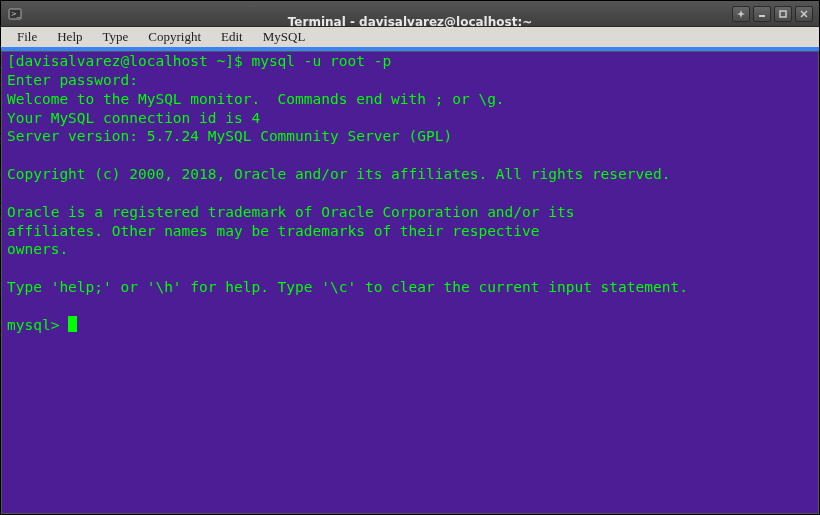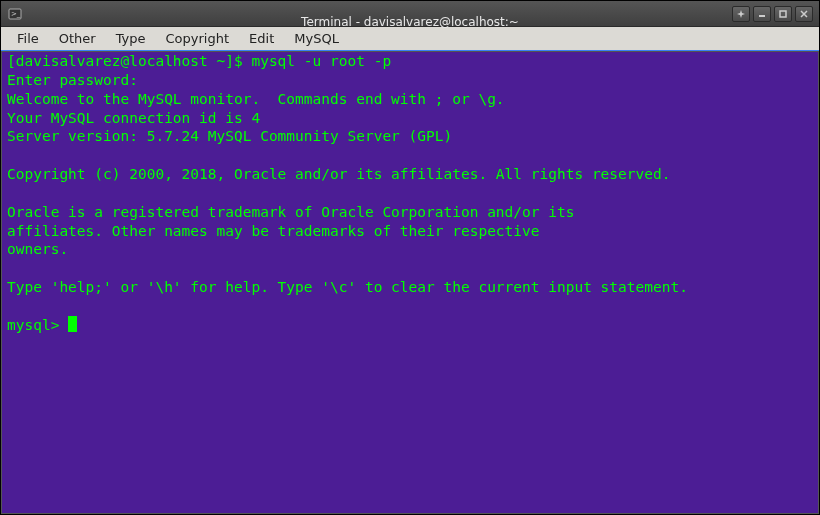--- a/index.html
+++ b/index.html
@@ -29,21 +29,21 @@
       display: inline-flex;
       align-items: center;
       justify-content: center;
       color: #ccc;
       font-size: 13px;
     }
     .titlebar-title {
       position: absolute;
       left: 50%;
       transform: translateX(-50%);
-      font-weight: normal;
+      font-weight: bold;
       color: #e8e8e8;
       margin-top: 16px;
     }
     .window-controls {
       margin-left: auto;
       display: flex;
       gap: 0;
     }
     .window-btn {
       width: 18px;
@@ -60,22 +60,23 @@
       cursor: pointer;
     }
     .menubar {
       height: 24px;
       background: #dcdad5;
       display: flex;
       align-items: center;
       padding: 0 6px;
       font-size: 13px;
       color: #222;
-      border-bottom: 1px solid #3b82f6;
+      border-bottom: 4px solid #3b82f6;
       gap: 0;
+      font-family: Liberation Serif, serif;
     }
     .menu-item {
       padding: 3px 10px;
       cursor: pointer;
     }
     .terminal-body {
       background: #4c1d95;
       height: calc(515px - 26px - 24px - 2px);
       padding: 0 5px;
       overflow: hidden;
@@ -128,21 +129,21 @@
     <div class="window-btn">
       <svg width="8" height="8" viewBox="0 0 8 8">
           <path d="M1 1 L7 7 M7 1 L1 7" stroke="#ccc" stroke-width="1.5"></path>
         </svg>
     </div>
   </div>
 </div>
 
 <div class="menubar">
   <div class="menu-item">File</div>
-  <div class="menu-item">Other</div>
+  <div class="menu-item">Help</div>
   <div class="menu-item">Type</div>
   <div class="menu-item">Copyright</div>
   <div class="menu-item">Edit</div>
   <div class="menu-item">MySQL</div>
 </div>
 
 <div class="terminal-body">
   <div class="terminal-content"><span>[davisalvarez@localhost ~]$ mysql -u root -p</span>
 <span>Enter password:</span>
 <span>Welcome to the MySQL monitor.  Commands end with ; or \g.</span>

